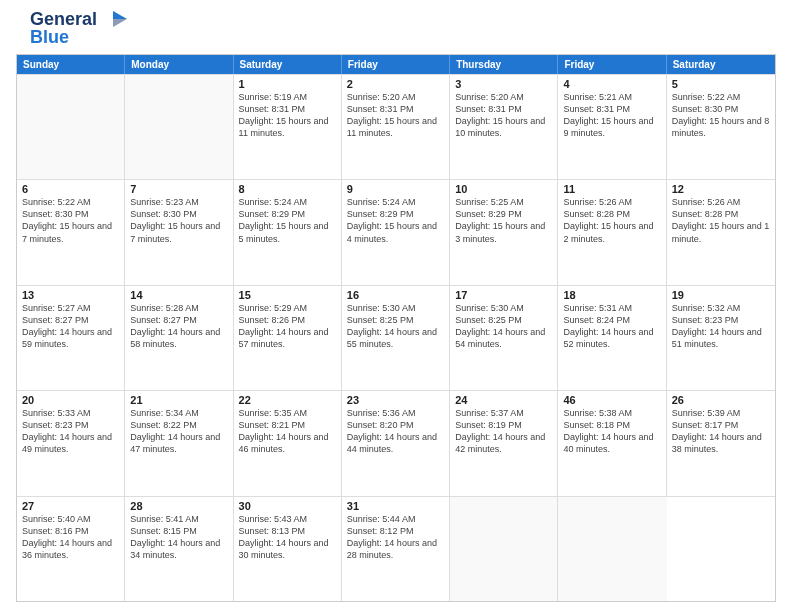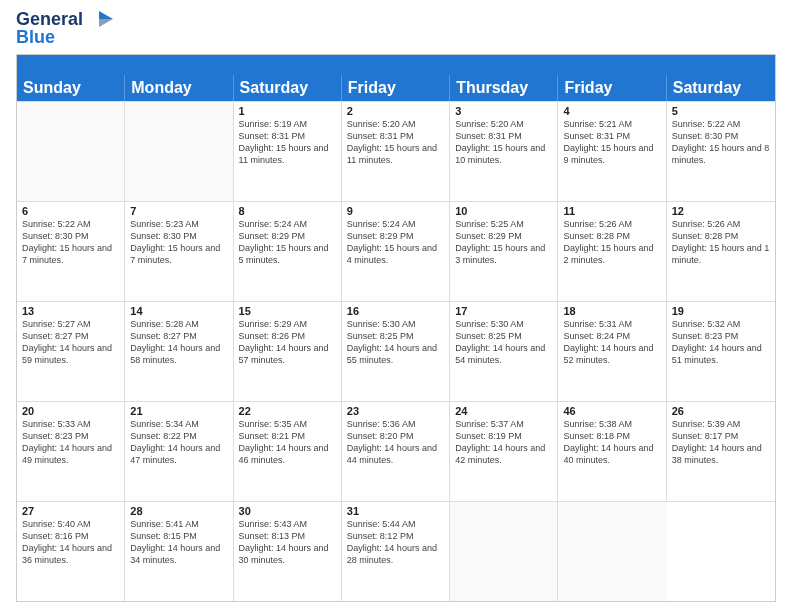--- a/index.html
+++ b/index.html
@@ -15,20 +15,21 @@
       height: 612px;
       padding: 10px 16px 10px 16px;
       display: flex;
       flex-direction: column;
     }
     .header {
       display: flex;
       justify-content: space-between;
       align-items: center;
       margin-bottom: 6px;
+      margin-left: 14px;
     }
     .logo {
       display: flex;
       flex-direction: column;
       align-items: flex-start;
     }
     .logo-text {
       font-size: 18px;
       font-weight: bold;
       color: #1a3a6b;
@@ -57,26 +58,25 @@
       flex-direction: column;
       border: 1px solid #ccc;
     }
     .cal-header-row {
       display: grid;
       grid-template-columns: repeat(7, 1fr);
       background: #2176d2;
     }
     .cal-header-cell {
       color: #fff;
-      font-size: 16px;
+      font-size: 10px;
       font-weight: bold;
       padding: 4px 6px;
       border-right: 1px solid #5599e0;
       text-align: left;
-      margin-top: 20px;
     }
     .cal-header-cell:last-child { border-right: none; }
     .cal-body {
       flex: 1;
       display: flex;
       flex-direction: column;
     }
     .cal-row {
       display: grid;
       grid-template-columns: repeat(7, 1fr);

